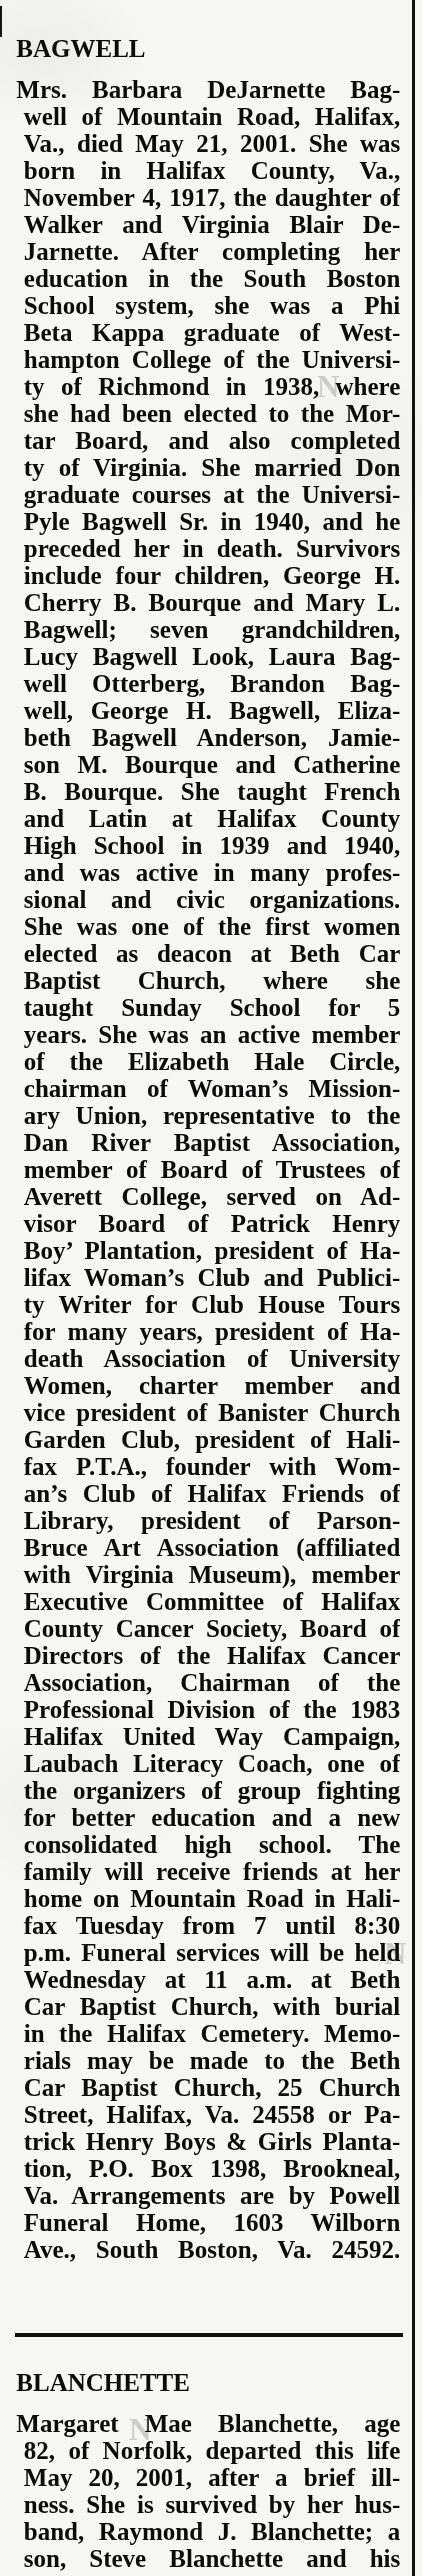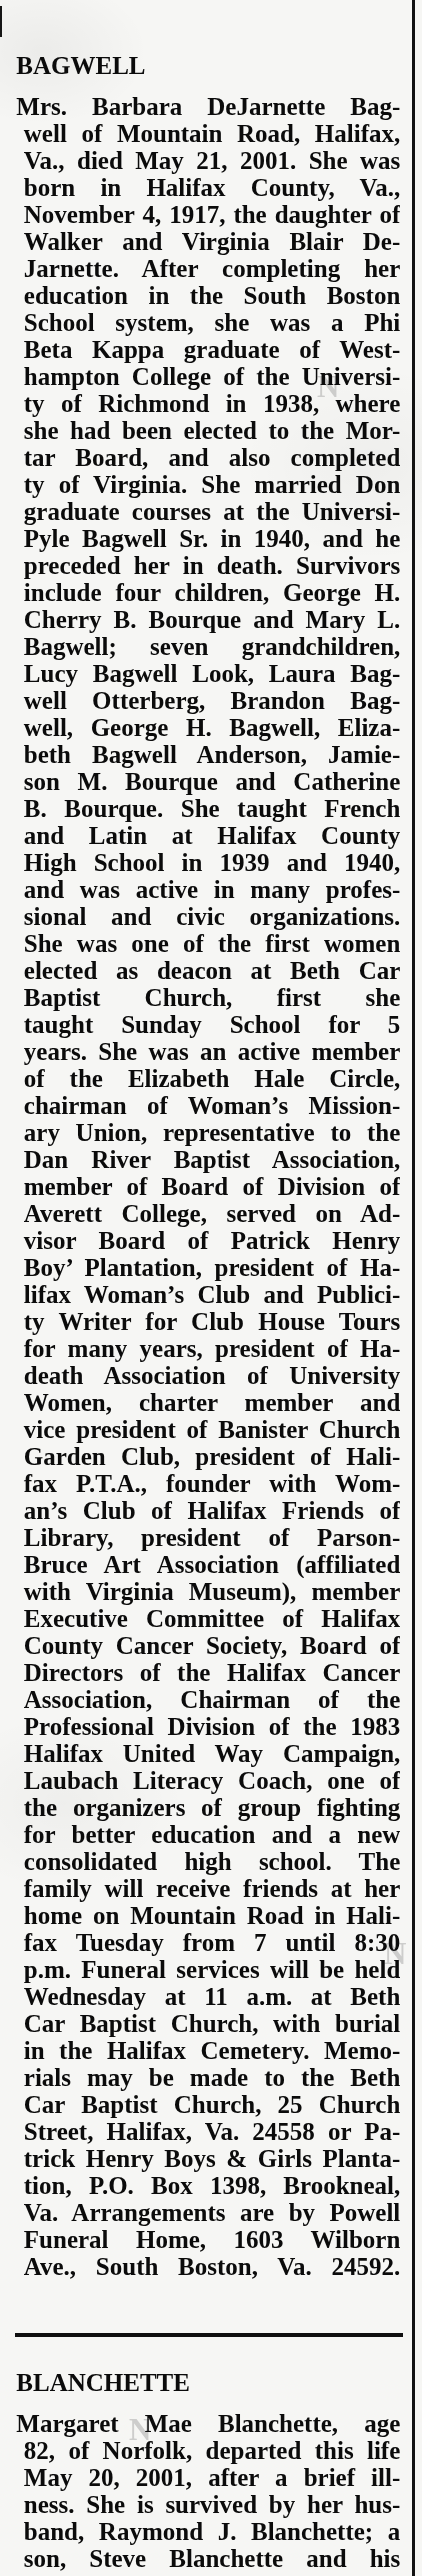--- a/index.html
+++ b/index.html
@@ -33,21 +33,21 @@
     background: #161616;
   }
   .obit-section {
     position: absolute;
     left: 16.3px;
     width: 384px;
     font-weight: bold;
     font-size: 25px;
     z-index: 2;
   }
-  .section-bagwell    { top: 52px; }
+  .section-bagwell    { top: 35px; }
   .section-blanchette { top: 2369px; }
   .obit-heading {
     height: 27px;
     line-height: 27px;
     white-space: nowrap;
     overflow: hidden;
   }
   .obit-line {
     height: 27px;
     line-height: 27px;
@@ -118,28 +118,28 @@
         <div class="obit-line">well, George H. Bagwell, Eliza-</div>
         <div class="obit-line">beth Bagwell Anderson, Jamie-</div>
         <div class="obit-line">son M. Bourque and Catherine</div>
         <div class="obit-line">B. Bourque. She taught French</div>
         <div class="obit-line">and Latin at Halifax County</div>
         <div class="obit-line">High School in 1939 and 1940,</div>
         <div class="obit-line">and was active in many profes-</div>
         <div class="obit-line">sional and civic organizations.</div>
         <div class="obit-line">She was one of the first women</div>
         <div class="obit-line">elected as deacon at Beth Car</div>
-        <div class="obit-line">Baptist Church, first she</div>
+        <div class="obit-line">Baptist Church, where she</div>
         <div class="obit-line">taught Sunday School for 5</div>
         <div class="obit-line">years. She was an active member</div>
         <div class="obit-line">of the Elizabeth Hale Circle,</div>
         <div class="obit-line">chairman of Woman’s Mission-</div>
         <div class="obit-line">ary Union, representative to the</div>
         <div class="obit-line">Dan River Baptist Association,</div>
-        <div class="obit-line">member of Board of Division of</div>
+        <div class="obit-line">member of Board of Trustees of</div>
         <div class="obit-line">Averett College, served on Ad-</div>
         <div class="obit-line">visor Board of Patrick Henry</div>
         <div class="obit-line">Boy’ Plantation, president of Ha-</div>
         <div class="obit-line">lifax Woman’s Club and Publici-</div>
         <div class="obit-line">ty Writer for Club House Tours</div>
         <div class="obit-line">for many years, president of Ha-</div>
         <div class="obit-line">death Association of University</div>
         <div class="obit-line">Women, charter member and</div>
         <div class="obit-line">vice president of Banister Church</div>
         <div class="obit-line">Garden Club, president of Hali-</div>

